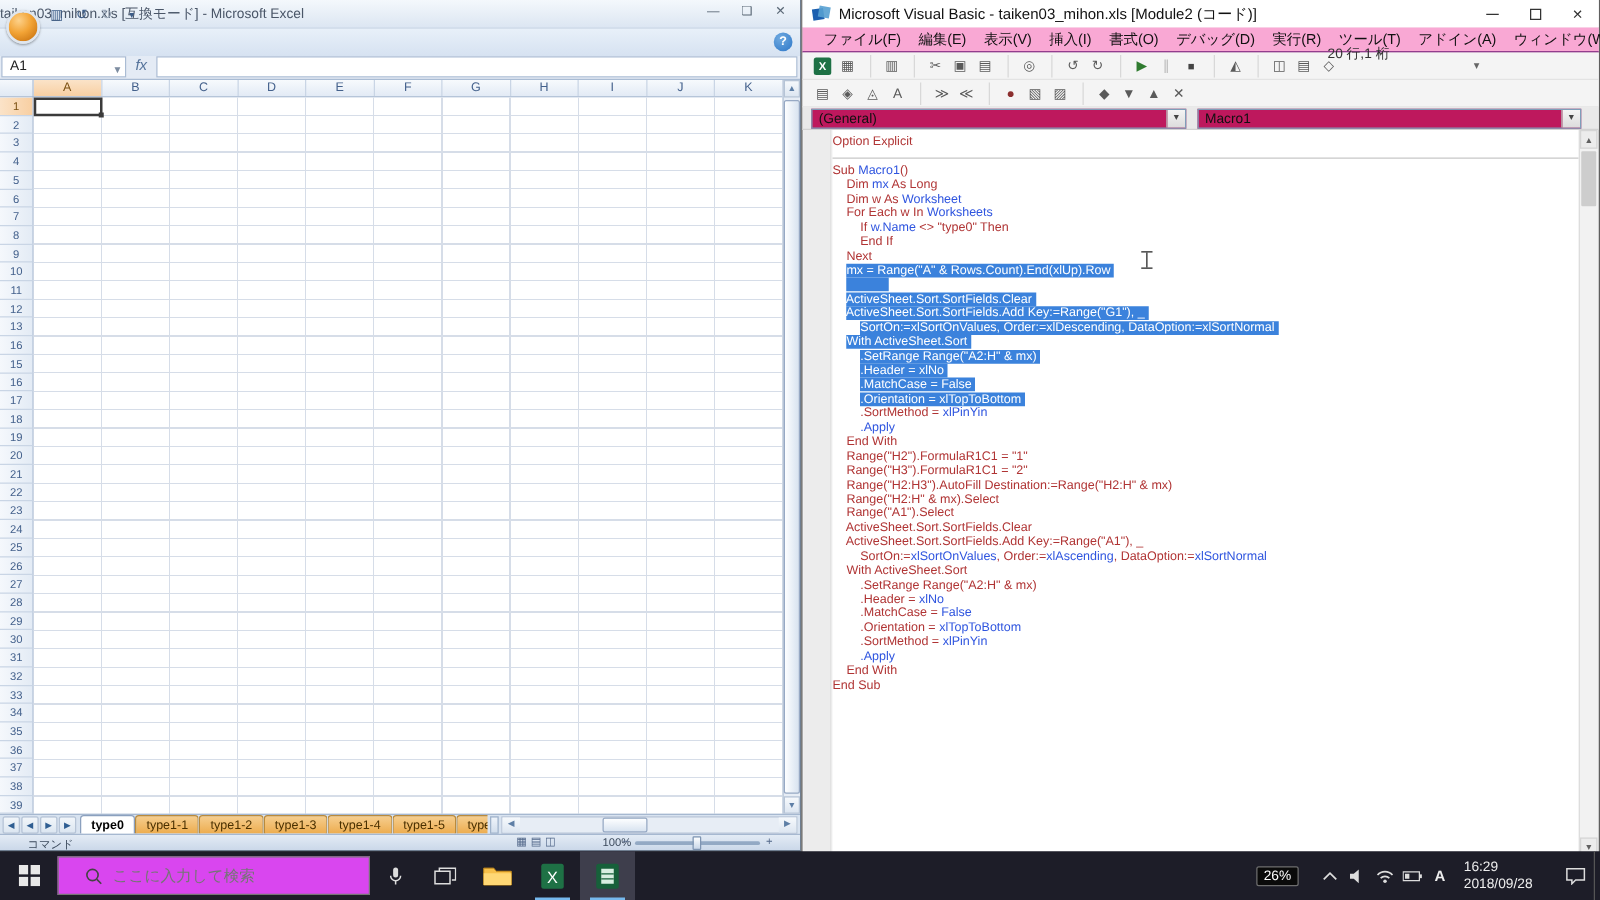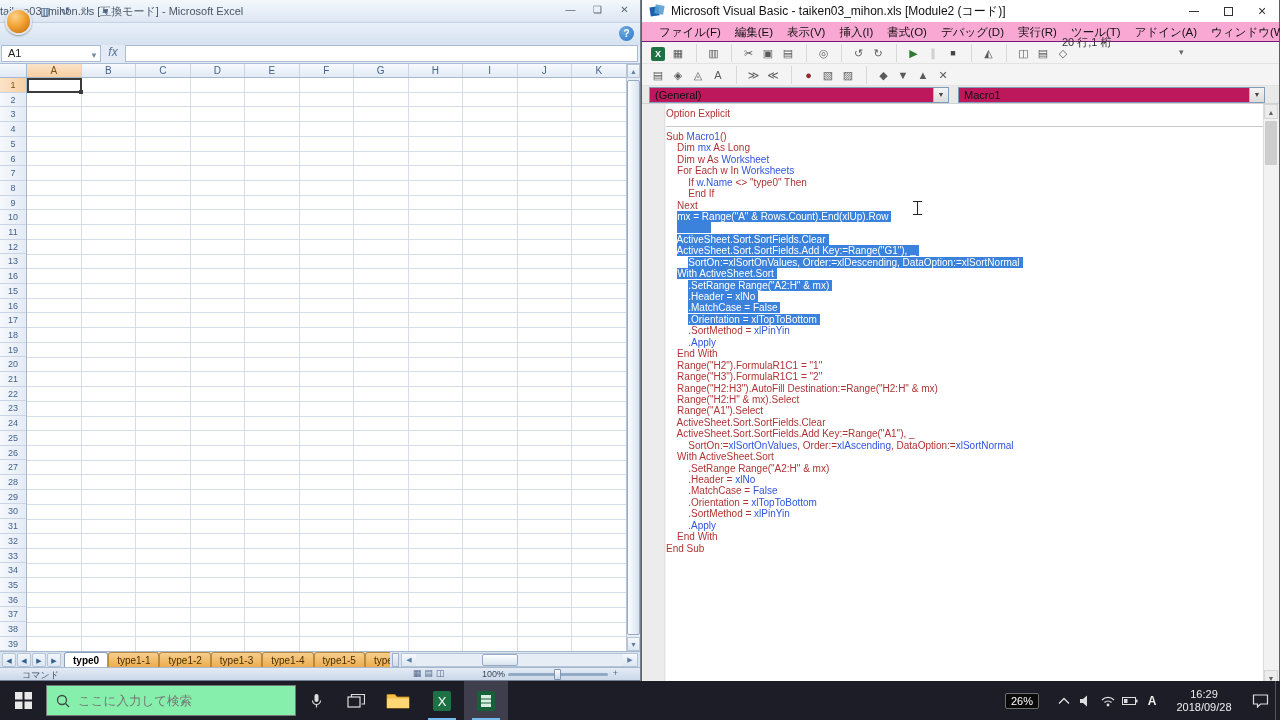--- a/index.html
+++ b/index.html
@@ -107,31 +107,31 @@
   #vbe-hscroll .th{position:absolute;left:4px;top:0;width:90px;height:13px;background:#CDCDCD;border-radius:1px}
   #vbe-hscroll .corner{width:15px;height:14px}
 
   
   #ibeam{left:913px;top:201px;width:9px;height:14px;border-top:1px solid #222;border-bottom:1px solid #222;z-index:50}
   #ibeam::before{content:"";position:absolute;left:4px;top:0;bottom:0;width:1px;background:#222}
 
   
   #taskbar{left:0;top:681px;width:1280px;height:39px;background:#1D1D28;display:flex;align-items:center;z-index:20}
   #tb-start{width:46px;height:39px;display:flex;align-items:center;justify-content:center}
-  #tb-search{width:250px;height:31px;background:#86efac;border:1px solid #777;display:flex;align-items:center;padding-left:8px;gap:7px}
+  #tb-search{width:250px;height:31px;background:#d946ef;border:1px solid #777;display:flex;align-items:center;padding-left:20px;gap:7px}
   #tb-search input{border:none;outline:none;font-size:12.5px;color:#333;width:195px;font-family:"Liberation Sans",sans-serif;background:transparent}
   .tb-btn{width:40px;height:39px;display:flex;align-items:center;justify-content:center}
   .app-btn{width:44px;height:39px;display:flex;align-items:center;justify-content:center;position:relative}
   .app-btn.running::after{content:"";position:absolute;left:8px;right:8px;bottom:0;height:2px;background:#76B9ED}
   .app-btn.active{background:#3E3E4C}
   #tb-tray{margin-left:auto;display:flex;align-items:center;height:39px}
   #tb-batt{background:#0a0a0a;border:1px solid #6e6e6e;border-radius:2px;color:#fff;font-size:11px;padding:1px 5px;margin-right:14px}
   .tray-ic{width:22px;height:39px;display:flex;align-items:center;justify-content:center}
   #tb-ime{color:#eee;font-size:12px;font-weight:bold}
-  #tb-clock{width:66px;text-align:center;color:#eee;font-size:11px;line-height:13px;margin:0 8px}
+  #tb-clock{width:66px;color:#eee;font-size:11px;line-height:13px;margin:0 8px}
   #tb-notif{width:30px;height:39px;display:flex;align-items:center;justify-content:center}
   #tb-desk{width:5px;height:39px;border-left:1px solid #555}
 </style>
 </head>
 <body>
 
 <div id="stage" data-name="desktop">
 
   <div id="excel" class="abs" data-name="excel-window">
     <div id="xl-titlebar" class="abs" data-name="excel-title-bar">

